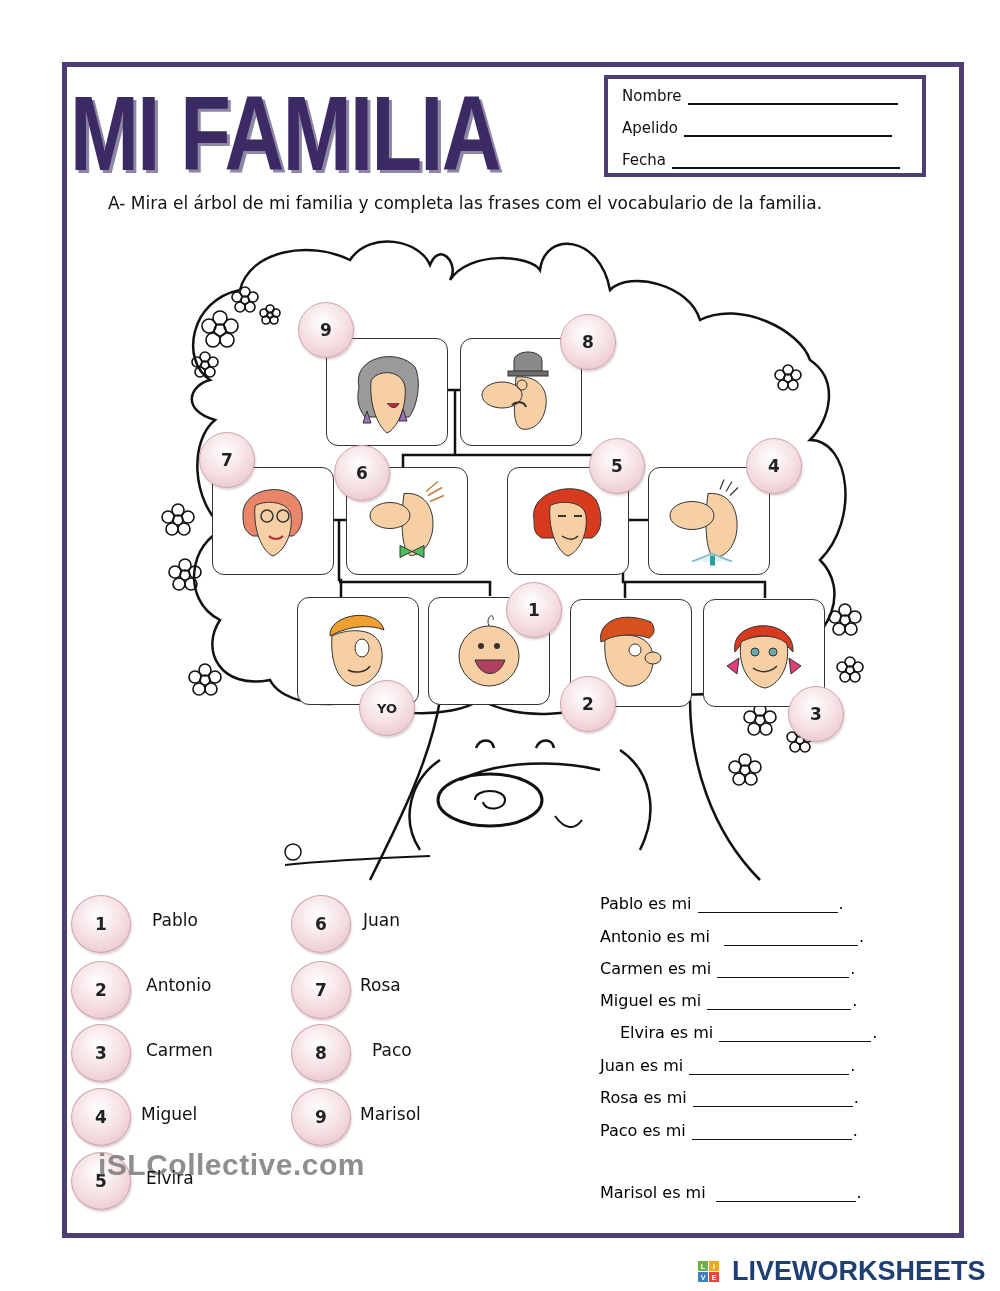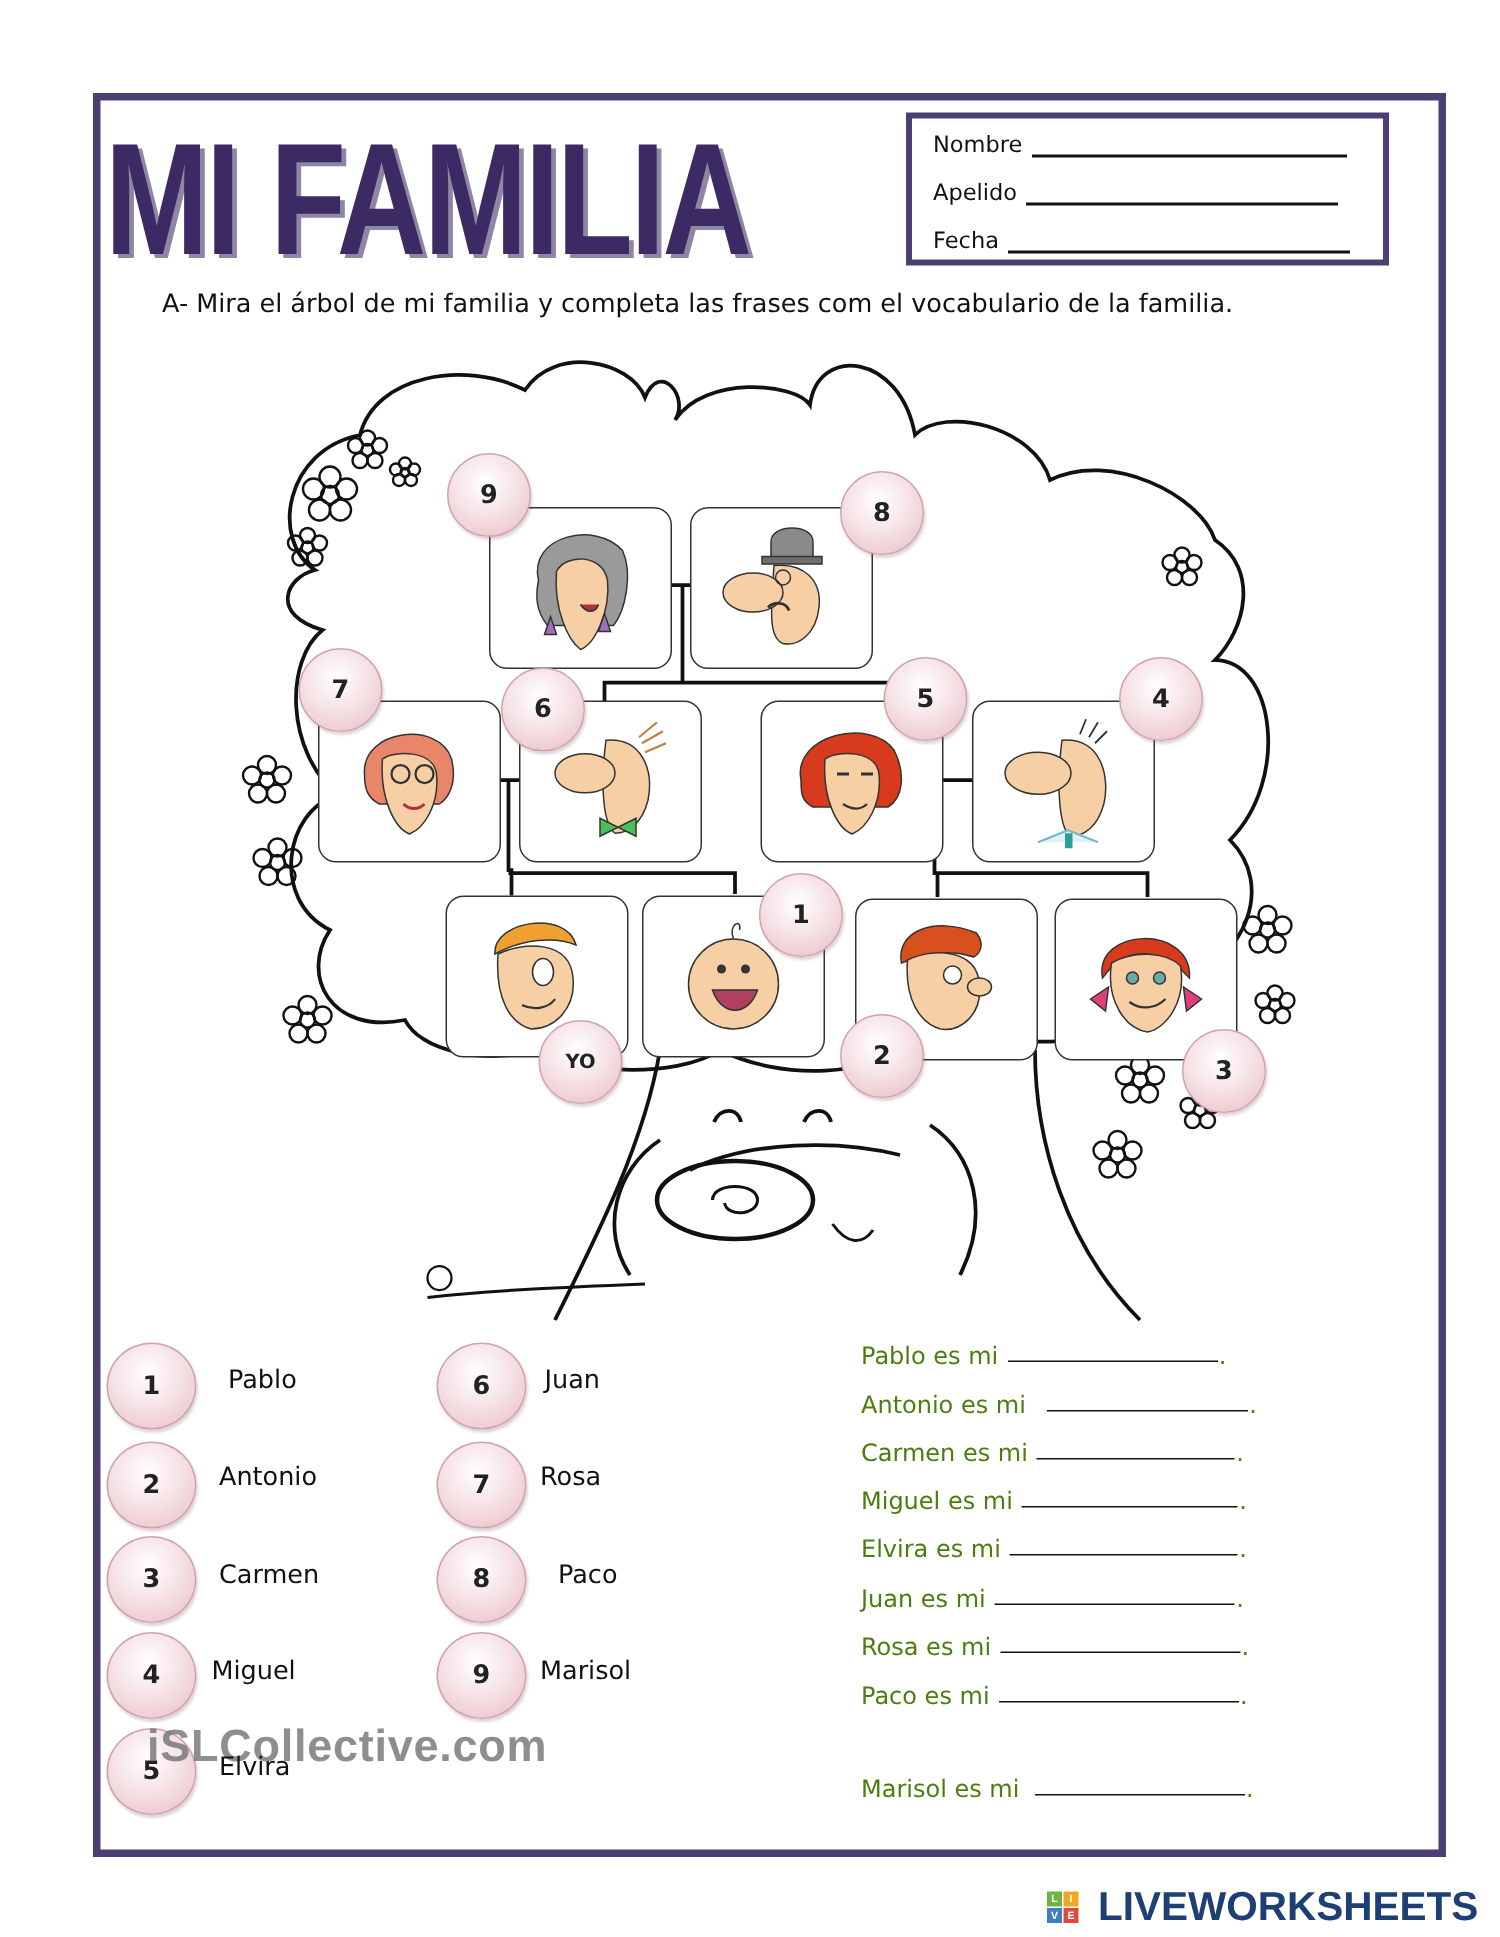--- a/index.html
+++ b/index.html
@@ -50,22 +50,22 @@
     font-weight: bold; font-size: 17px; color: #222;
     box-shadow: 1px 2px 2px rgba(120,80,90,0.25);
   }
   .badge.small { font-size: 13px; }
 
   .legend-item { position: absolute; display: flex; align-items: flex-start; }
   .legend-item .badge { position: relative; width: 60px; height: 58px; }
   .legend-name { position: absolute; font-size: 17px; color: #111; white-space: nowrap; }
 
   .sentence {
-    position: absolute; left: 574px; display: flex; align-items: flex-start;
-    font-size: 16px; color: #4d7c0f; white-space: nowrap;
+    position: absolute; left: 600px; display: flex; align-items: flex-end;
+    font-size: 16px; color: #000000; white-space: nowrap;
   }
   .sentence .blank { border-bottom: 1.6px solid #111; height: 14px; margin-left: 6px; }
   .sentence .dot { margin-left: 1px; }
 
   .watermark {
     position: absolute; left: 98px; top: 1148px; font-family: "Liberation Sans", sans-serif;
     font-weight: bold; font-size: 30px; color: rgba(110,110,110,0.78); letter-spacing: 0.5px;
   }
 
   .lw-logo { position: absolute; left: 698px; top: 1256px; display: flex; align-items: center; gap: 10px; }
@@ -394,21 +394,21 @@
 <div class="sentence" style="top:959px;">
   <span>Carmen es mi</span>
   <span class="blank" style="width:132px;"></span>
   <span class="dot">.</span>
 </div>
 <div class="sentence" style="top:991px;">
   <span>Miguel es mi</span>
   <span class="blank" style="width:144px;"></span>
   <span class="dot">.</span>
 </div>
-<div class="sentence" style="top:1023px;">
+<div class="sentence" style="top:1023px;margin-left:20px;">
   <span>Elvira es mi</span>
   <span class="blank" style="width:152px;"></span>
   <span class="dot">.</span>
 </div>
 <div class="sentence" style="top:1056px;">
   <span>Juan es mi</span>
   <span class="blank" style="width:160px;"></span>
   <span class="dot">.</span>
 </div>
 <div class="sentence" style="top:1088px;">

